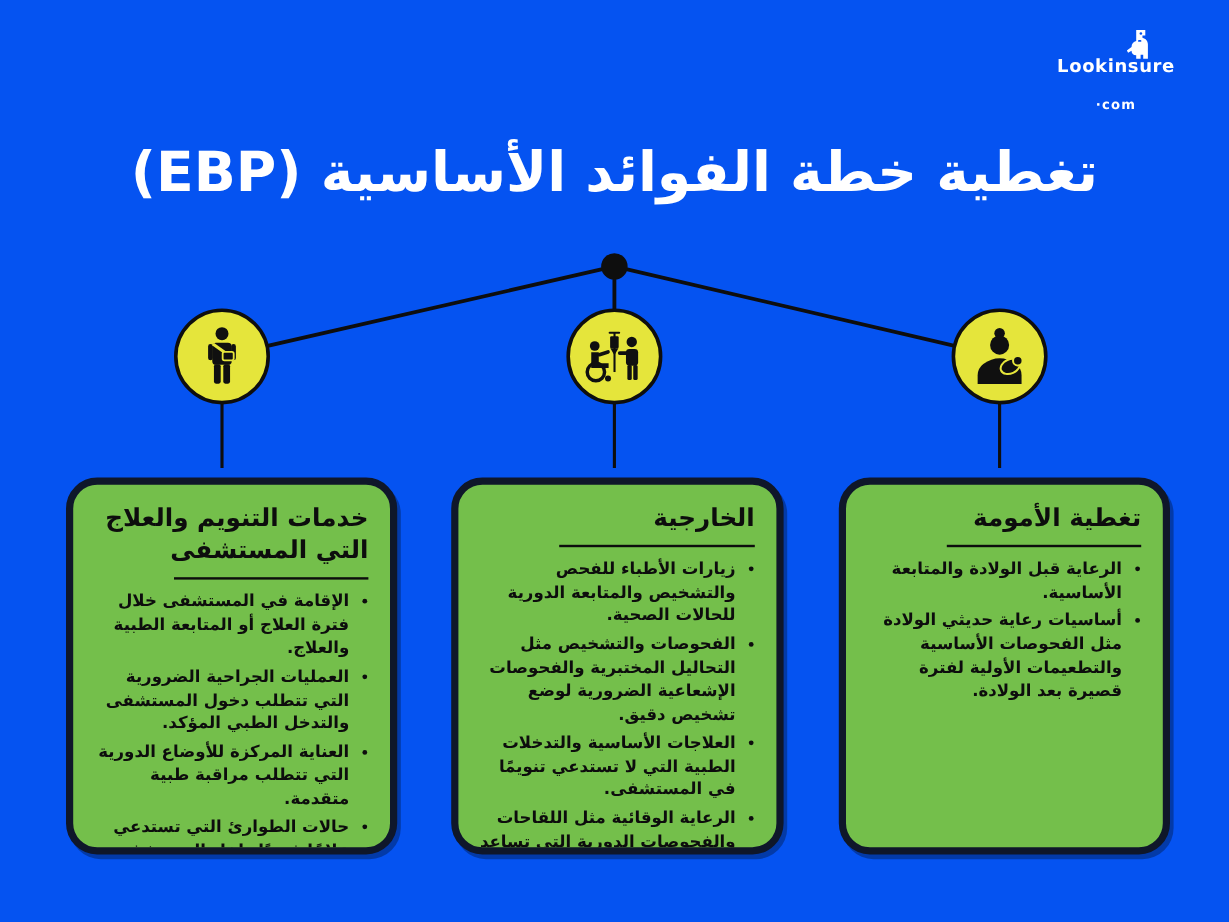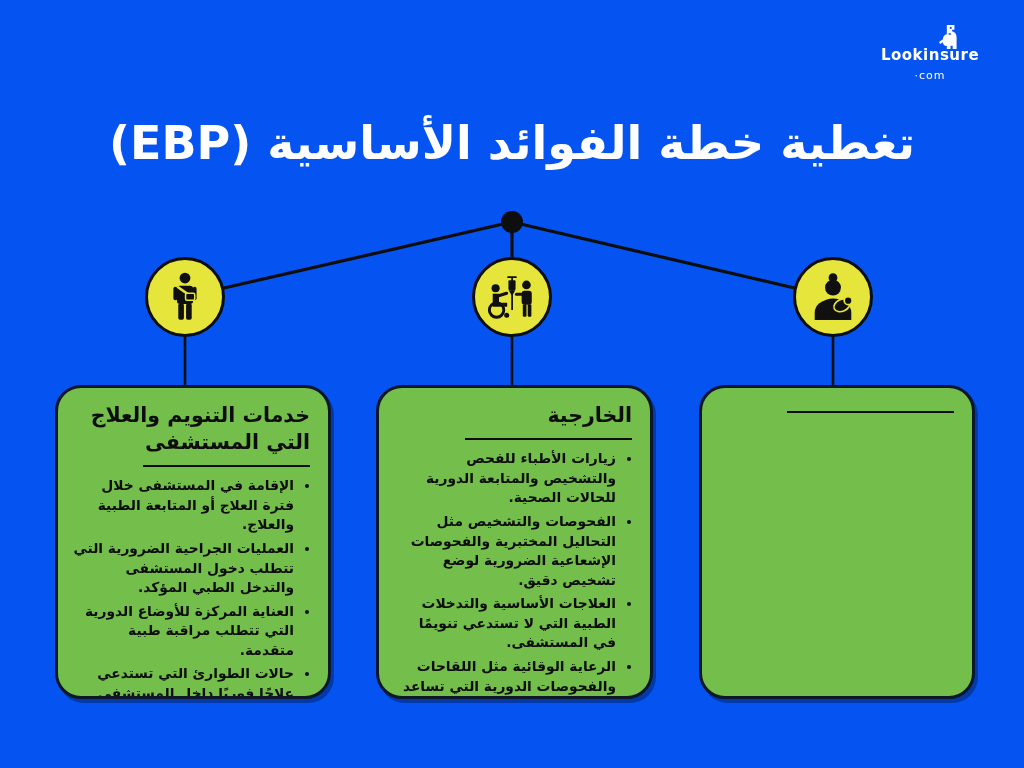--- a/index.html
+++ b/index.html
@@ -13,21 +13,21 @@
 
   
   .logo {
     position: absolute; top: 24px; right: 24px;
     width: 140px; text-align: center; color: #fff;
   }
   .logo .mascot { display: block; margin: 0 auto -2px 78px; }
   .logo .brand {
     font-size: 15px; font-weight: bold; letter-spacing: 0.5px; line-height: 1.05;
   }
-  .logo .tld { font-size: 11px; font-weight: normal; letter-spacing: 1px; margin-top: 5px; }
+  .logo .tld { font-size: 11px; font-weight: bold; letter-spacing: 1px; margin-top: 17px; }
 
   
   .main-title {
     position: absolute; top: 104px; left: 0; right: 0;
     direction: rtl; text-align: center;
     color: #FFFFFF; font-size: 46px; font-weight: bold; margin-top: 12px;
   }
 
   
   svg.connectors { position: absolute; left: 0; top: 0; }
@@ -38,22 +38,22 @@
     background: #E5E53B; border: 3px solid #0E0E0E; border-radius: 50%;
     box-sizing: border-box;
     display: flex; align-items: center; justify-content: center;
   }
   .node.left   { left: 145px; top: 257px; }
   .node.middle { left: 472px; top: 257px; }
   .node.right  { left: 793px; top: 257px; }
 
   
   .card {
-    position: absolute; top: 385px; height: 314px; box-sizing: border-box;
-    background: #74BF4B; border: 3px solid #0f172a; border-radius: 26px;
+    position: absolute; top: 398px; height: 314px; box-sizing: border-box;
+    background: #74BF4B; border: 6px solid #0f172a; border-radius: 26px;
     box-shadow: 3px 4px 0 rgba(0,0,0,0.30);
     direction: rtl; text-align: right;
     padding: 14px 18px 10px 14px;
     color: #0D0D0D; overflow: hidden;
   }
   .card.left   { left: 55px;  width: 276px; }
   .card.middle { left: 376px; width: 277px; }
   .card.right  { left: 699px; width: 276px; }
 
   .card-title { font-size: 20.5px; font-weight: bold; line-height: 1.32; }
@@ -168,17 +168,22 @@
     <ul>
         <li>زيارات الأطباء للفحص والتشخيص والمتابعة الدورية للحالات الصحية.</li>
         <li>الفحوصات والتشخيص مثل التحاليل المختبرية والفحوصات الإشعاعية الضرورية لوضع تشخيص دقيق.</li>
         <li>العلاجات الأساسية والتدخلات الطبية التي لا تستدعي تنويمًا في المستشفى.</li>
         <li>الرعاية الوقائية مثل اللقاحات والفحوصات الدورية التي تساعد في الكشف المبكر عن الأمراض.</li>
       </ul>
   </div>
 
   <div class="card right">
     <div class="card-title">
+      <div>تغطية الأمومة</div>
     </div>
     <div class="card-divider"></div>
+    <ul>
+        <li>الرعاية قبل الولادة والمتابعة الأساسية.</li>
+        <li>أساسيات رعاية حديثي الولادة مثل الفحوصات الأساسية والتطعيمات الأولية لفترة قصيرة بعد الولادة.</li>
+      </ul>
   </div>
 
 </div>
 
 </body></html>

